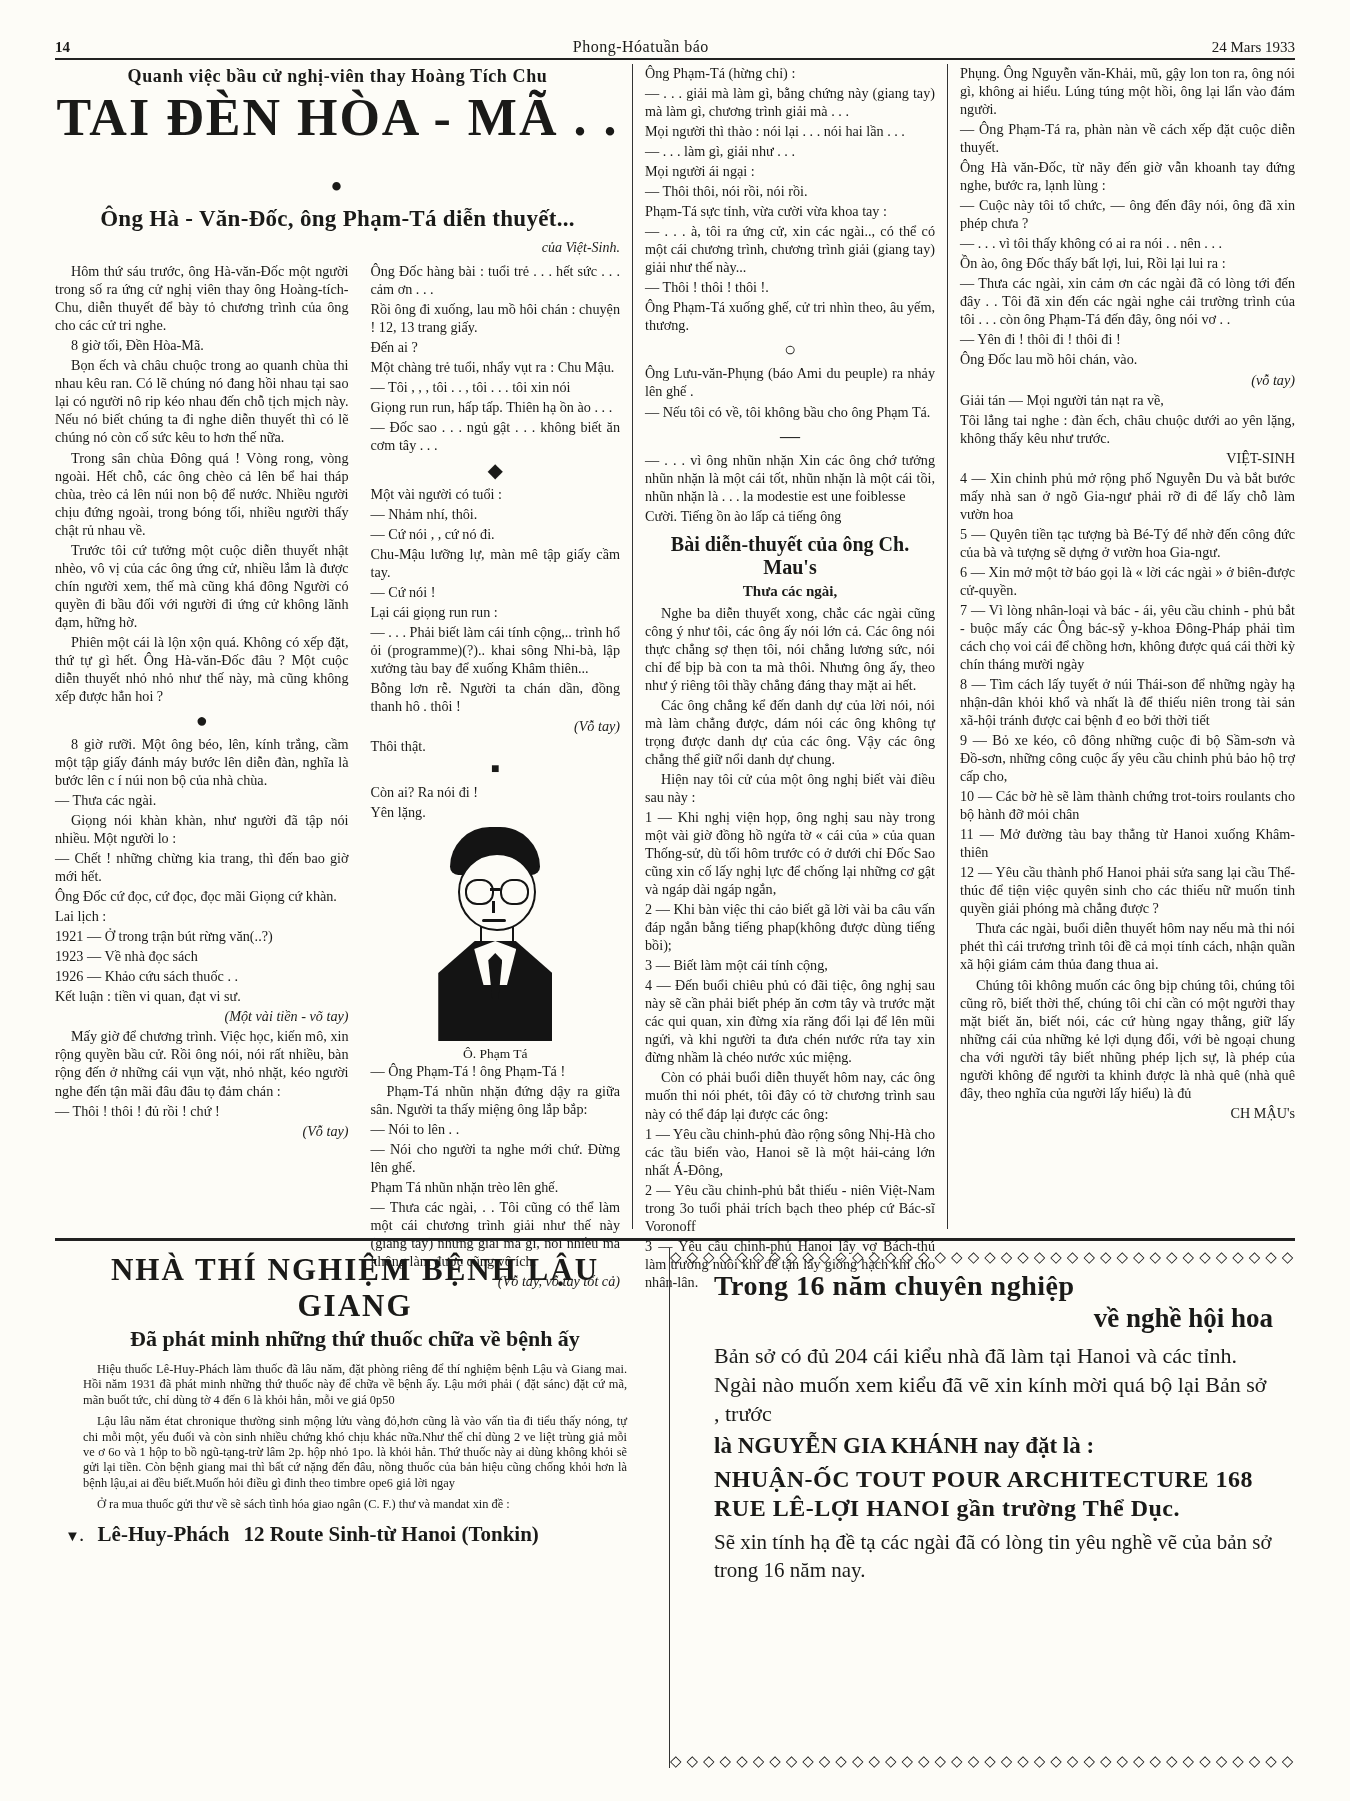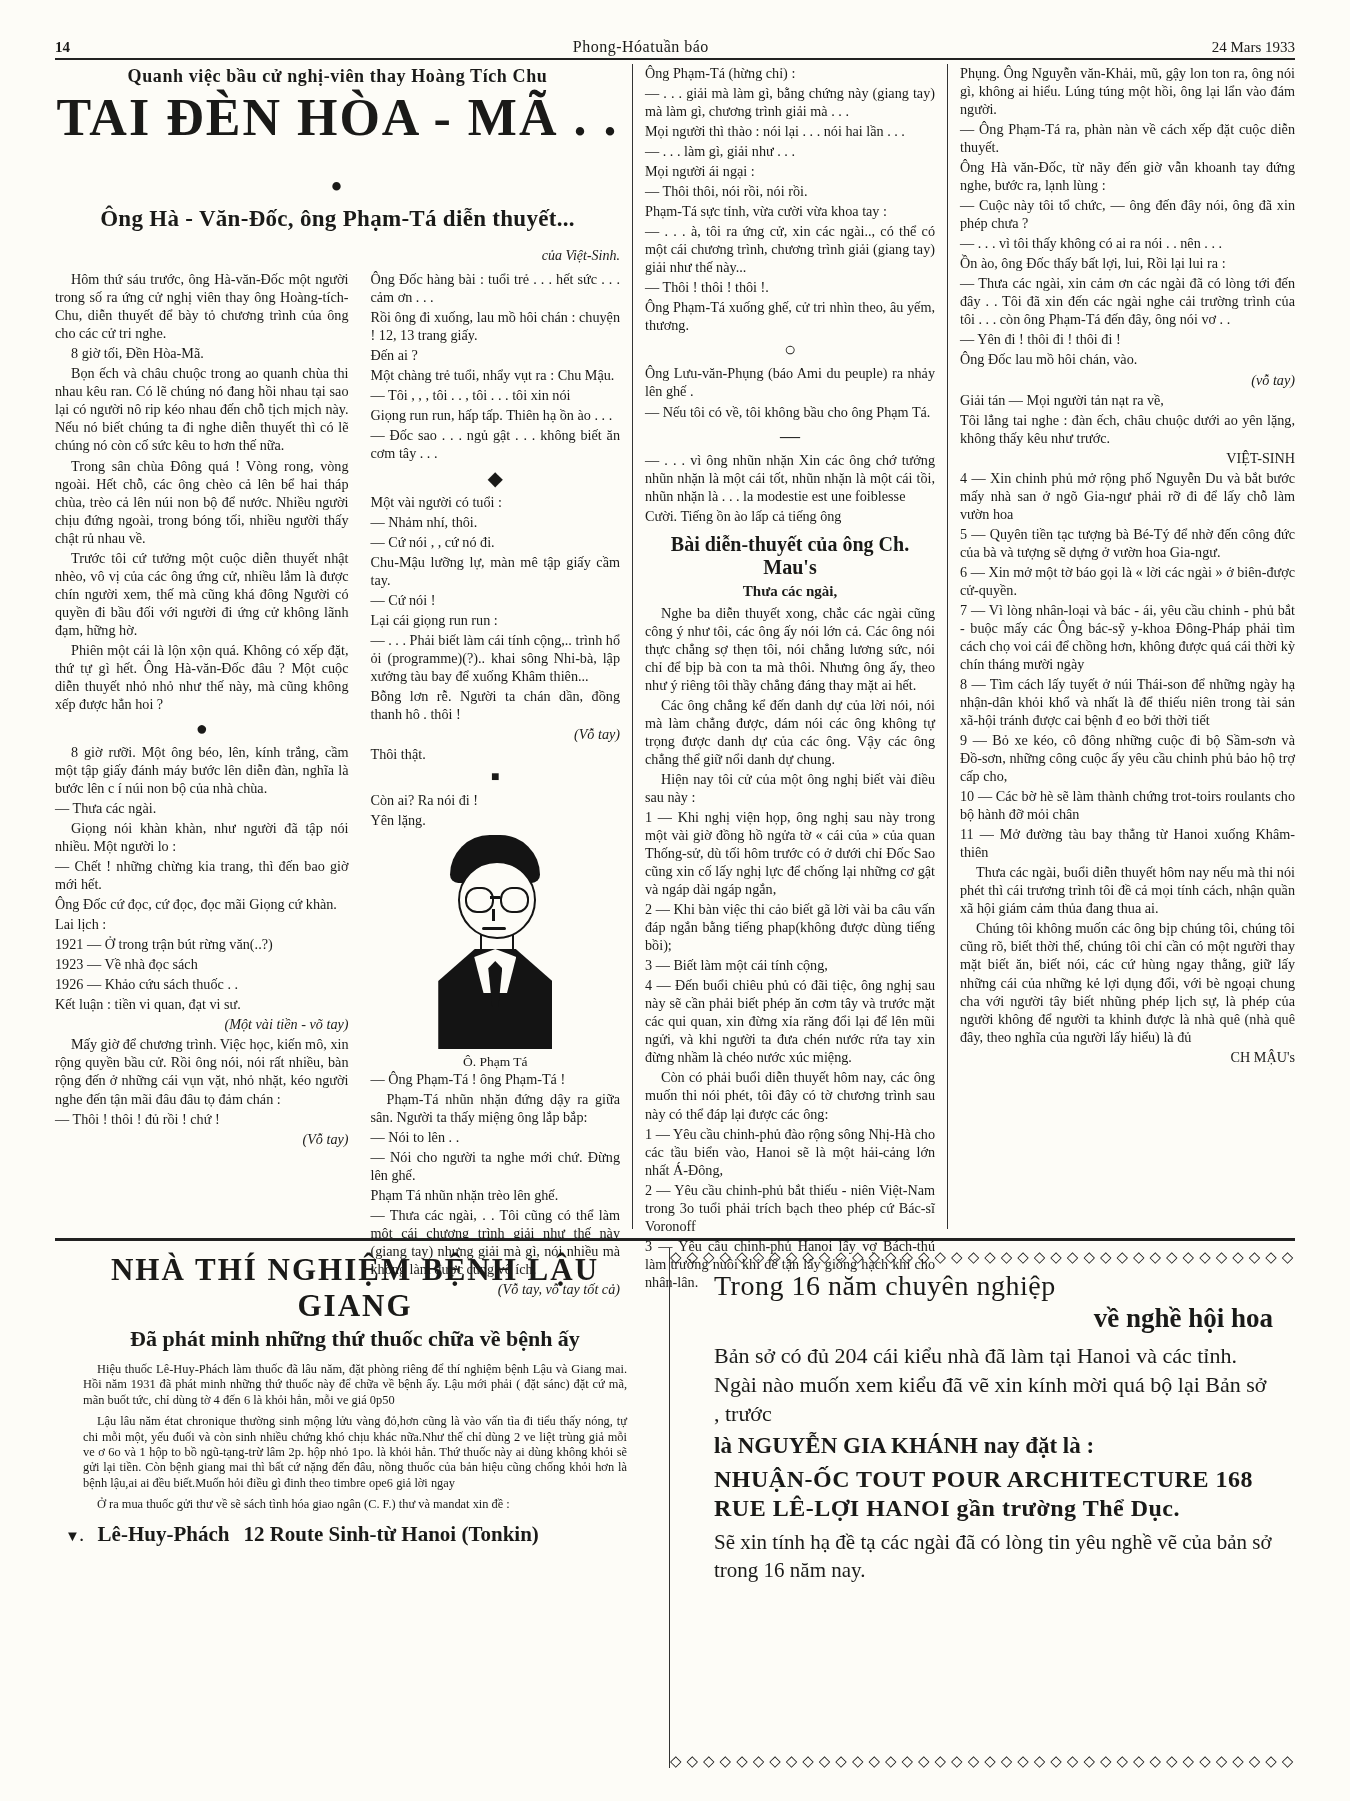--- a/index.html
+++ b/index.html
@@ -40,21 +40,21 @@
   .kicker{
     font-size:18px;font-weight:bold;letter-spacing:.6px;
     text-align:center;margin:2px 0 2px 0;
   }
   .headline{
     font-size:52px;font-weight:bold;letter-spacing:2px;
     text-align:center;line-height:1.05;margin:4px 0 6px 0;
     font-family:"Liberation Serif", serif;
   }
   .subhead{
-    font-size:23px;font-weight:bold;text-align:center;margin:2px 0 16px 0;
+    font-size:23px;font-weight:bold;text-align:center;margin:2px 0 8px 0;
     letter-spacing:.3px;
   }
   .byline{
     font-size:14px;font-style:italic;text-align:right;margin:0 0 6px 0;
   }
   .two-sub{display:flex;justify-content:space-between;}
   .sub-a{width:300px;padding-right:10px;}
   .sub-b{width:255px;padding-left:12px;}
   p.t{
     font-size:14.2px;line-height:1.27;text-align:justify;
@@ -143,21 +143,21 @@
     margin-top:10px;padding-left:10px;
   }
   .ad-foot .tri{font-size:15px;}
   .beads{
     position:absolute;left:0;right:0;height:16px;
     font-size:15px;letter-spacing:5px;color:#111;overflow:hidden;white-space:nowrap;
   }
   .beads.top{top:0;}
   .beads.bottom{bottom:0;}
   .ad-r-inner{padding:22px 22px 18px 26px;}
-  .ad-r1{font-size:28px;font-weight:normal;letter-spacing:.5px;line-height:1.12;}
+  .ad-r1{font-size:28px;font-weight:bold;letter-spacing:.5px;line-height:1.12;}
   .ad-r2{font-size:27px;font-weight:bold;text-align:right;margin-top:2px;}
   .ad-r3{font-size:22px;line-height:1.3;margin-top:8px;}
   .ad-r4{font-size:23px;font-weight:bold;line-height:1.25;margin-top:4px;}
   .ad-r5{font-size:24px;font-weight:bold;line-height:1.22;margin-top:4px;letter-spacing:.5px;}
   .ad-r6{font-size:21px;line-height:1.3;margin-top:6px;}
 </style>
 </head>
 <body>
 
 <div class="page">
@@ -300,20 +300,21 @@
       <p class="t r">VIỆT-SINH</p>
 
       <p class="t ni">4 — Xin chinh phủ mở rộng phố Nguyễn Du và bắt bước mấy nhà san ở ngõ Gia-ngư phải rỡ đi để lấy chỗ làm vườn hoa</p>
       <p class="t ni">5 — Quyên tiền tạc tượng bà Bé-Tý để nhờ đến công đức của bà và tượng sẽ dựng ở vườn hoa Gia-ngư.</p>
       <p class="t ni">6 — Xin mở một tờ báo gọi là « lời các ngài » ở biên-được cử-quyền.</p>
       <p class="t ni">7 — Vì lòng nhân-loại và bác - ái, yêu cầu chinh - phủ bắt - buộc mấy các Ông bác-sỹ y-khoa Đông-Pháp phải tìm cách chọ voi cái để chồng hơn, không được quá cái thời kỳ chín tháng mười ngày</p>
       <p class="t ni">8 — Tìm cách lấy tuyết ở núi Thái-son để những ngày hạ nhận-dân khỏi khổ và nhất là để thiếu niên trong tài sản xã-hội tránh được cai bệnh đ eo bởi thời tiết</p>
       <p class="t ni">9 — Bỏ xe kéo, cô đông những cuộc đi bộ Sầm-sơn và Đồ-sơn, những công cuộc ấy yêu cầu chinh phủ bảo hộ trợ cấp cho,</p>
       <p class="t ni">10 — Các bờ hè sẽ làm thành chứng trot-toirs roulants cho bộ hành đỡ mỏi chân</p>
       <p class="t ni">11 — Mở đường tàu bay thẳng từ Hanoi xuống Khâm-thiên</p>
+      <p class="t ni">12 — Yêu cầu thành phố Hanoi phải sửa sang lại cầu Thể-thúc để tiện việc quyên sinh cho các thiếu nữ muốn tinh quyền giải phóng mà chẳng được ?</p>
       <p class="t">Thưa các ngài, buổi diễn thuyết hôm nay nếu mà thi nói phét thì cái trương trình tôi đề cả mọi tính cách, nhận quần xã hội giám cảm thủa đang thua ai.</p>
       <p class="t">Chúng tôi không muốn các ông bịp chúng tôi, chúng tôi cũng rõ, biết thời thế, chúng tôi chỉ cần có một người thay mặt biết ăn, biết nói, các cứ hùng ngay thằng, giữ lấy những cái của những kẻ lợi dụng đổi, với bè ngoại chung cha với người tây biết nhũng phép lịch sự, là phép của người không để người ta khinh được là nhà quê (nhà quê đây, theo nghĩa của người lấy hiểu) là đủ</p>
       <p class="t r">CH MẬU's</p>
     </div>
   </div>
 
   <div class="rule-mid"></div>
 
   <div class="ads">
 

